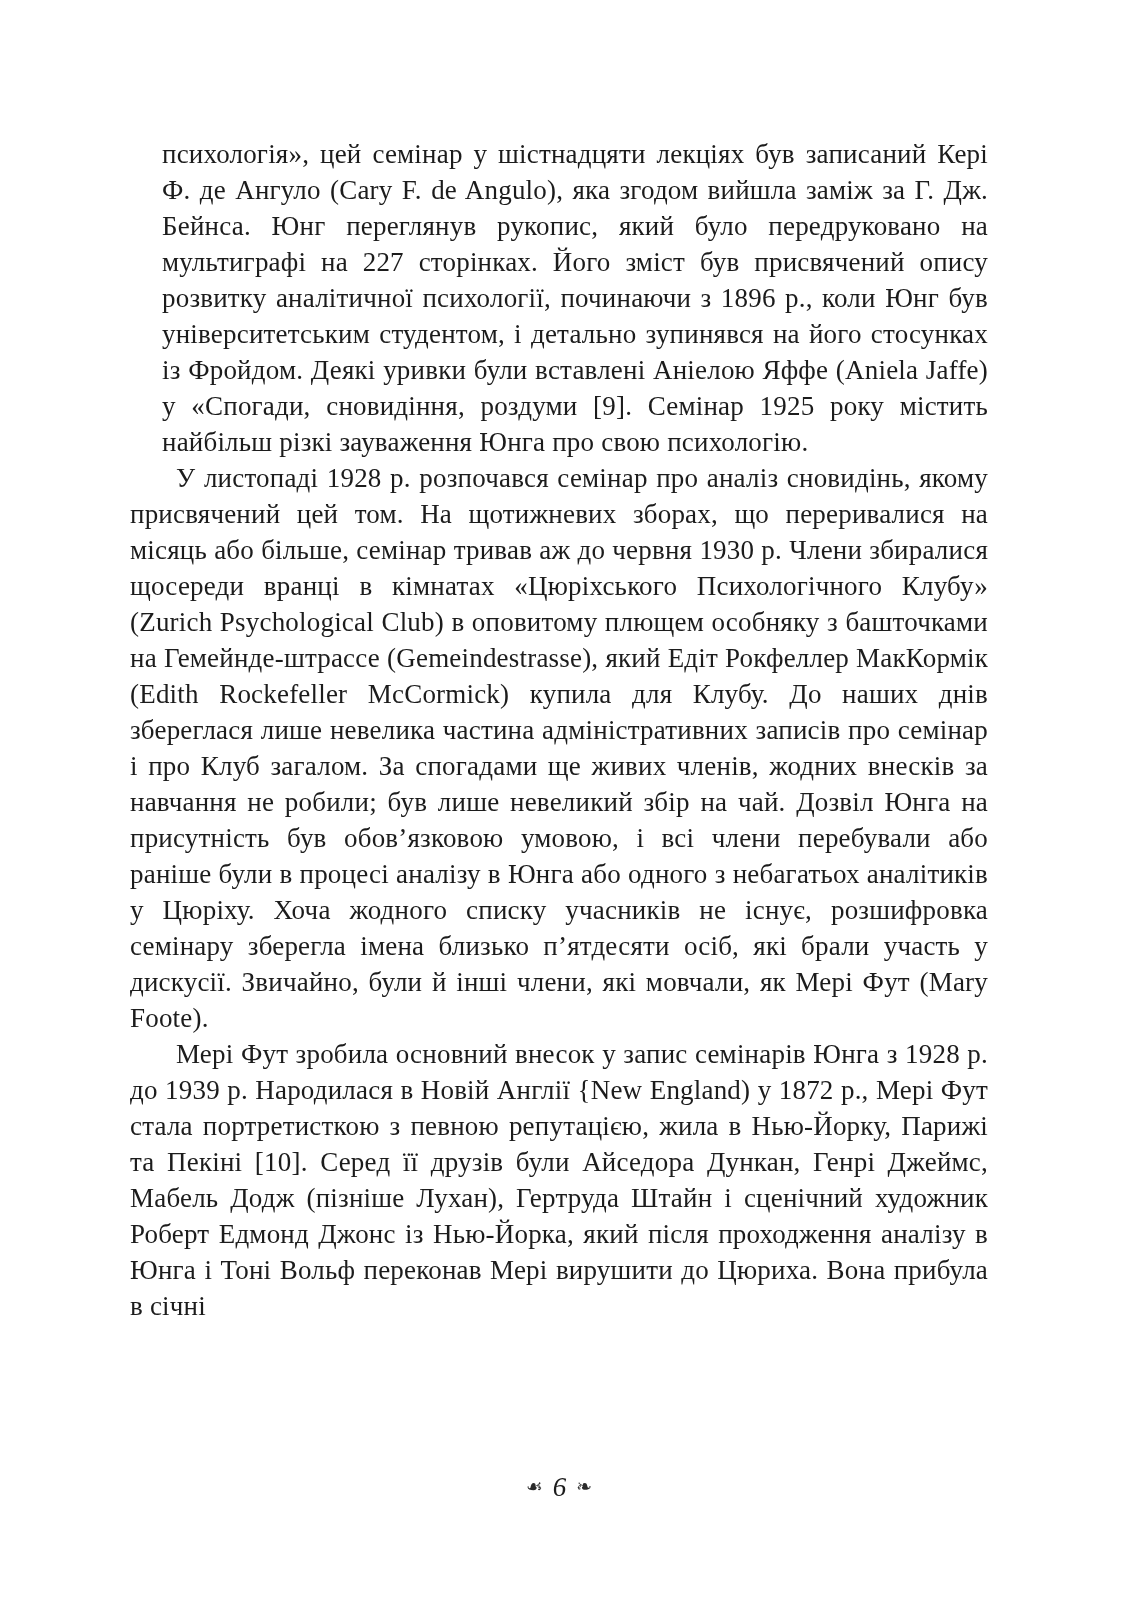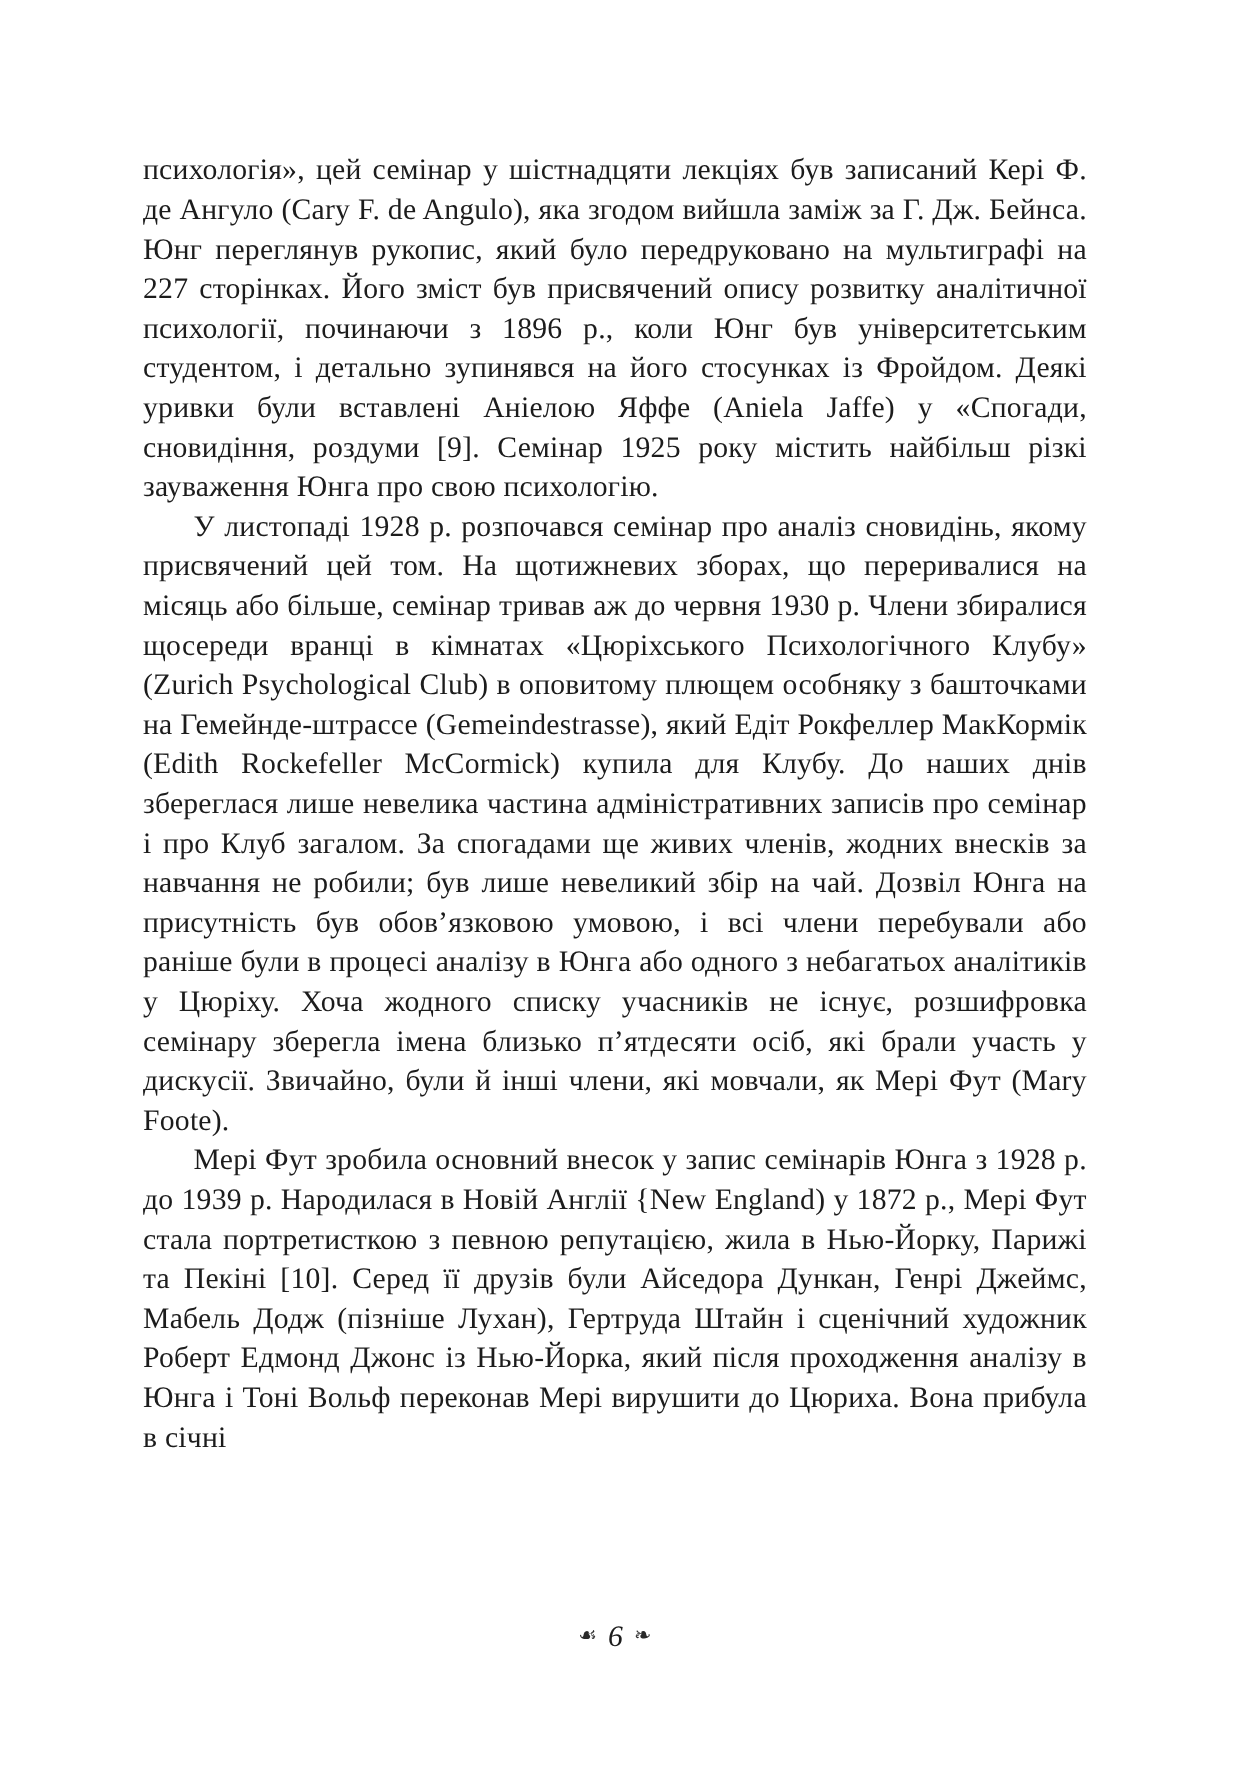--- a/index.html
+++ b/index.html
@@ -27,20 +27,21 @@
     font-size: 27px;
     line-height: 36px;
     text-align: justify;
     letter-spacing: 0.2px;
   }
   .para {
     text-indent: 46px;
   }
   .para.first {
     text-indent: 0;
+    margin-left: 32px;
   }
   .footer {
     position: absolute;
     left: 130px;
     top: 1472px;
     width: 858px;
     text-align: center;
     font-size: 27px;
     color: #1c1c1c;
     white-space: nowrap;

